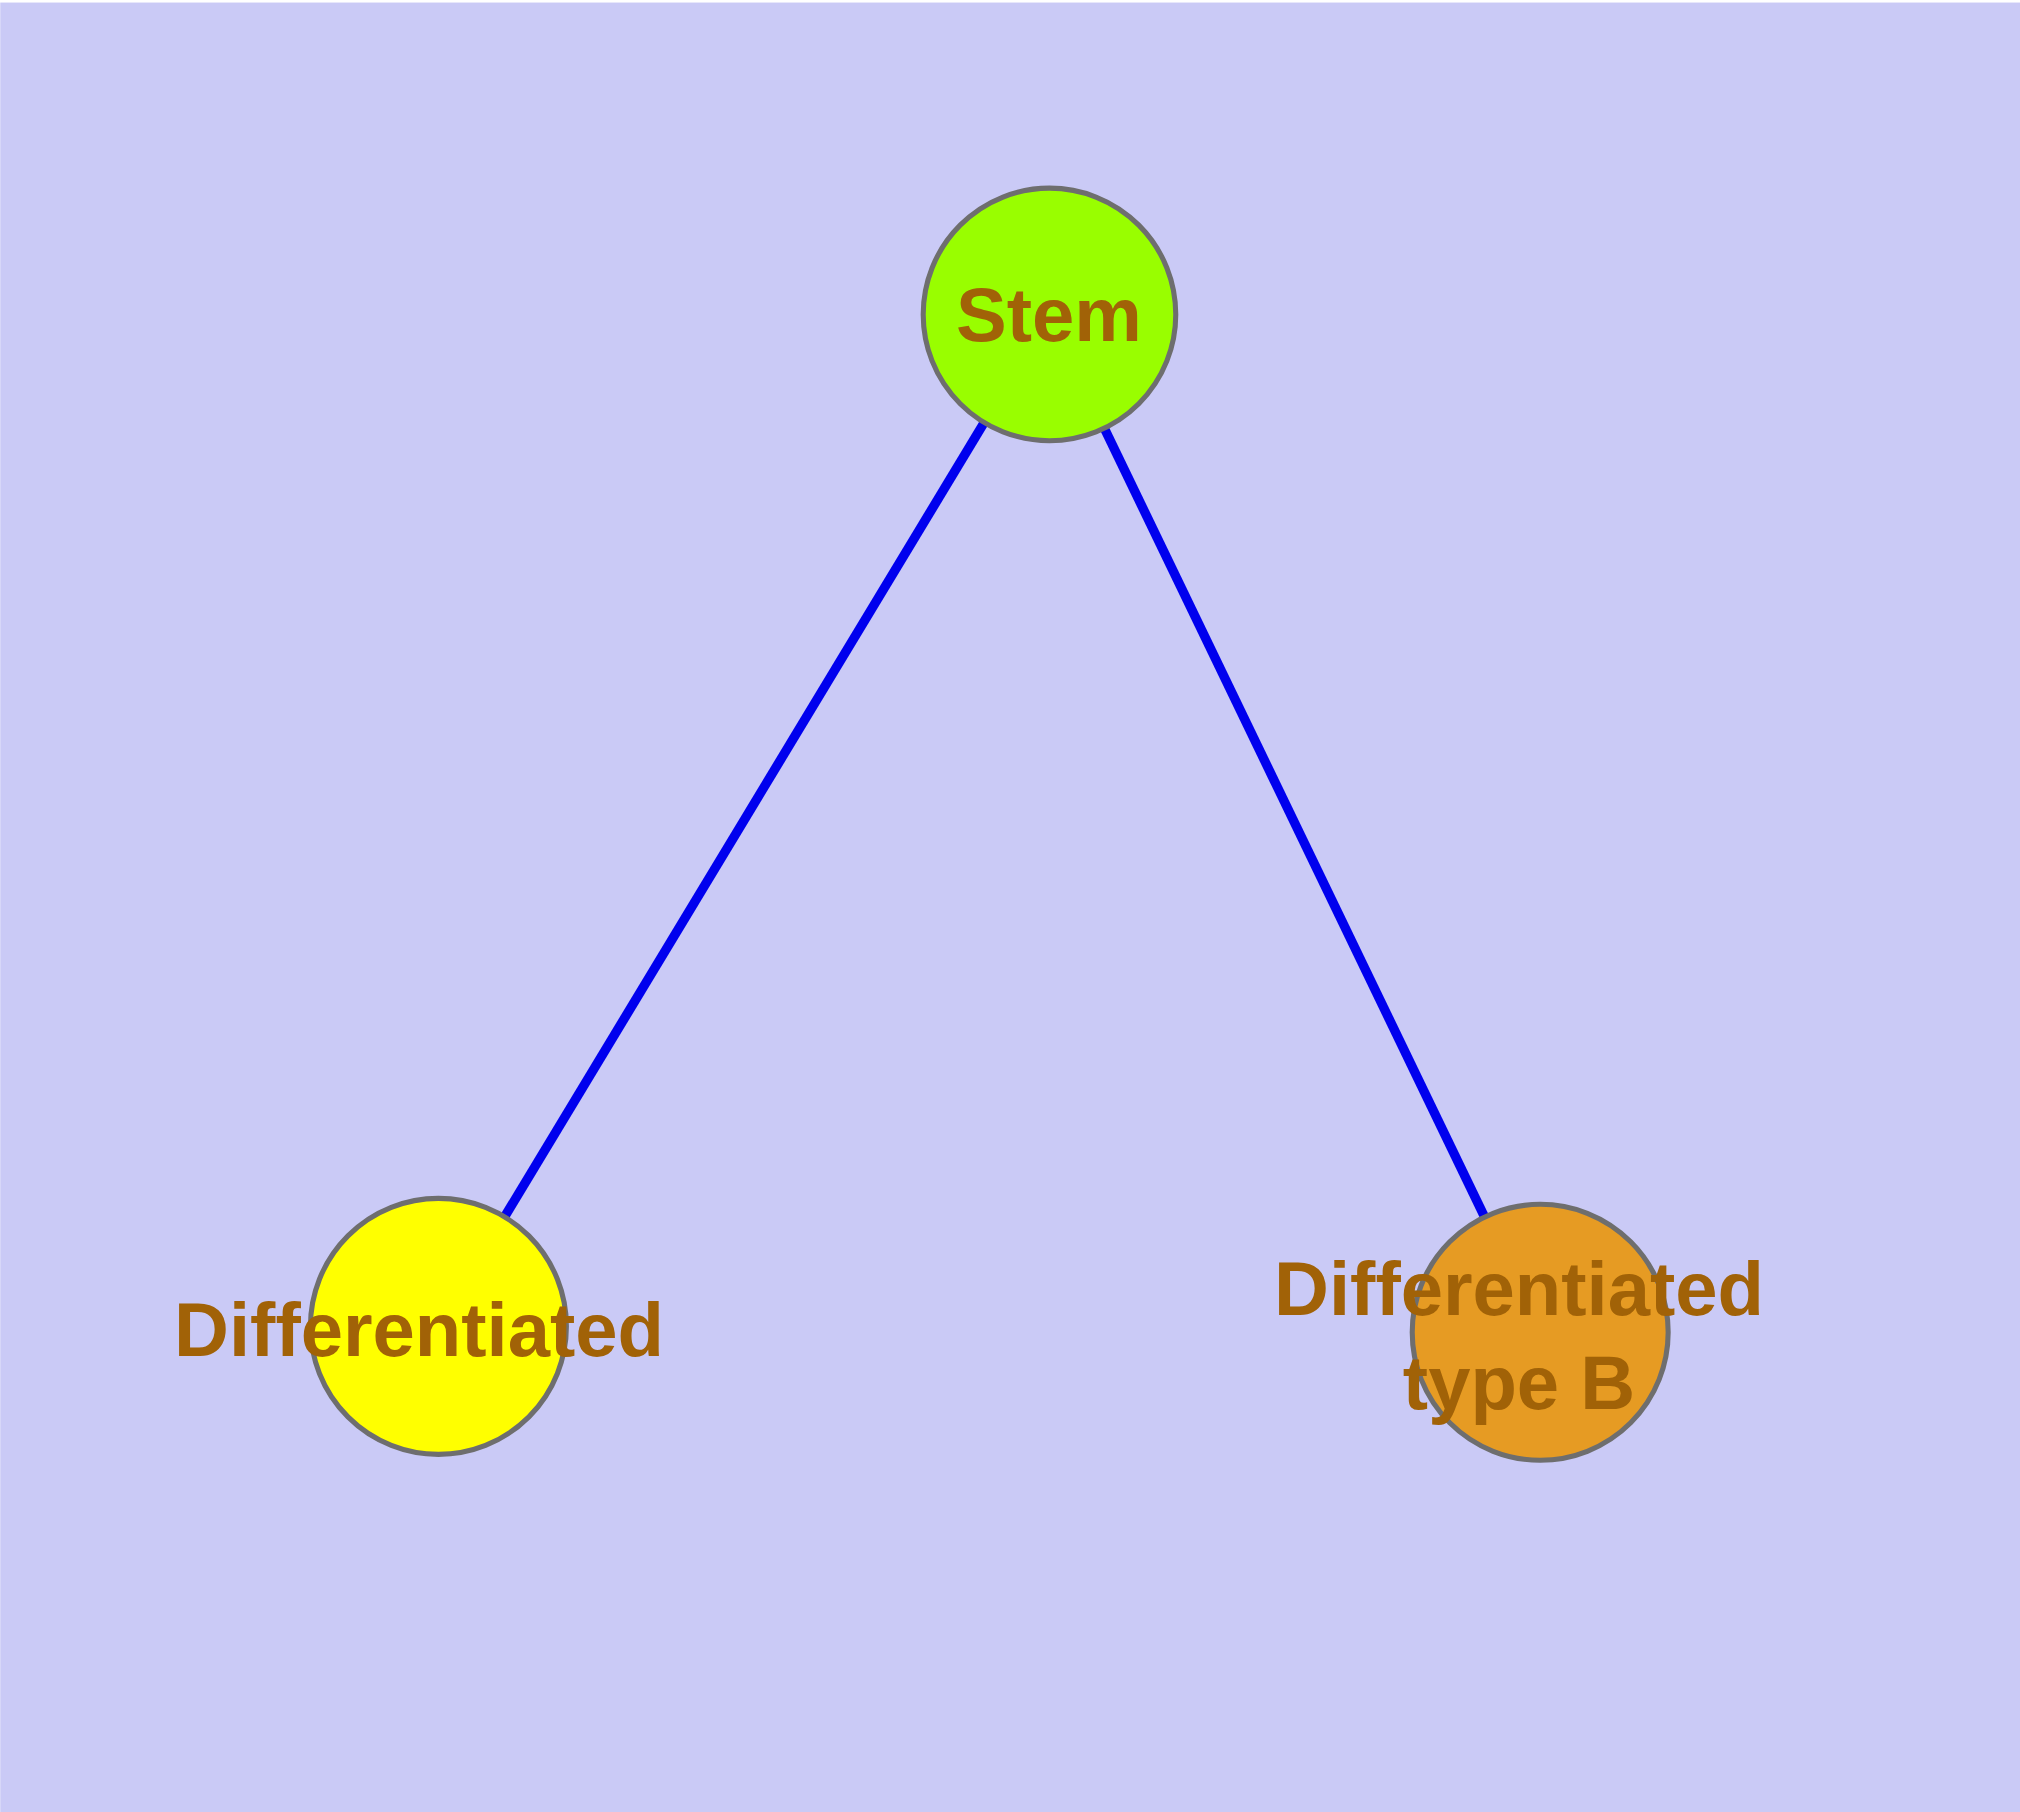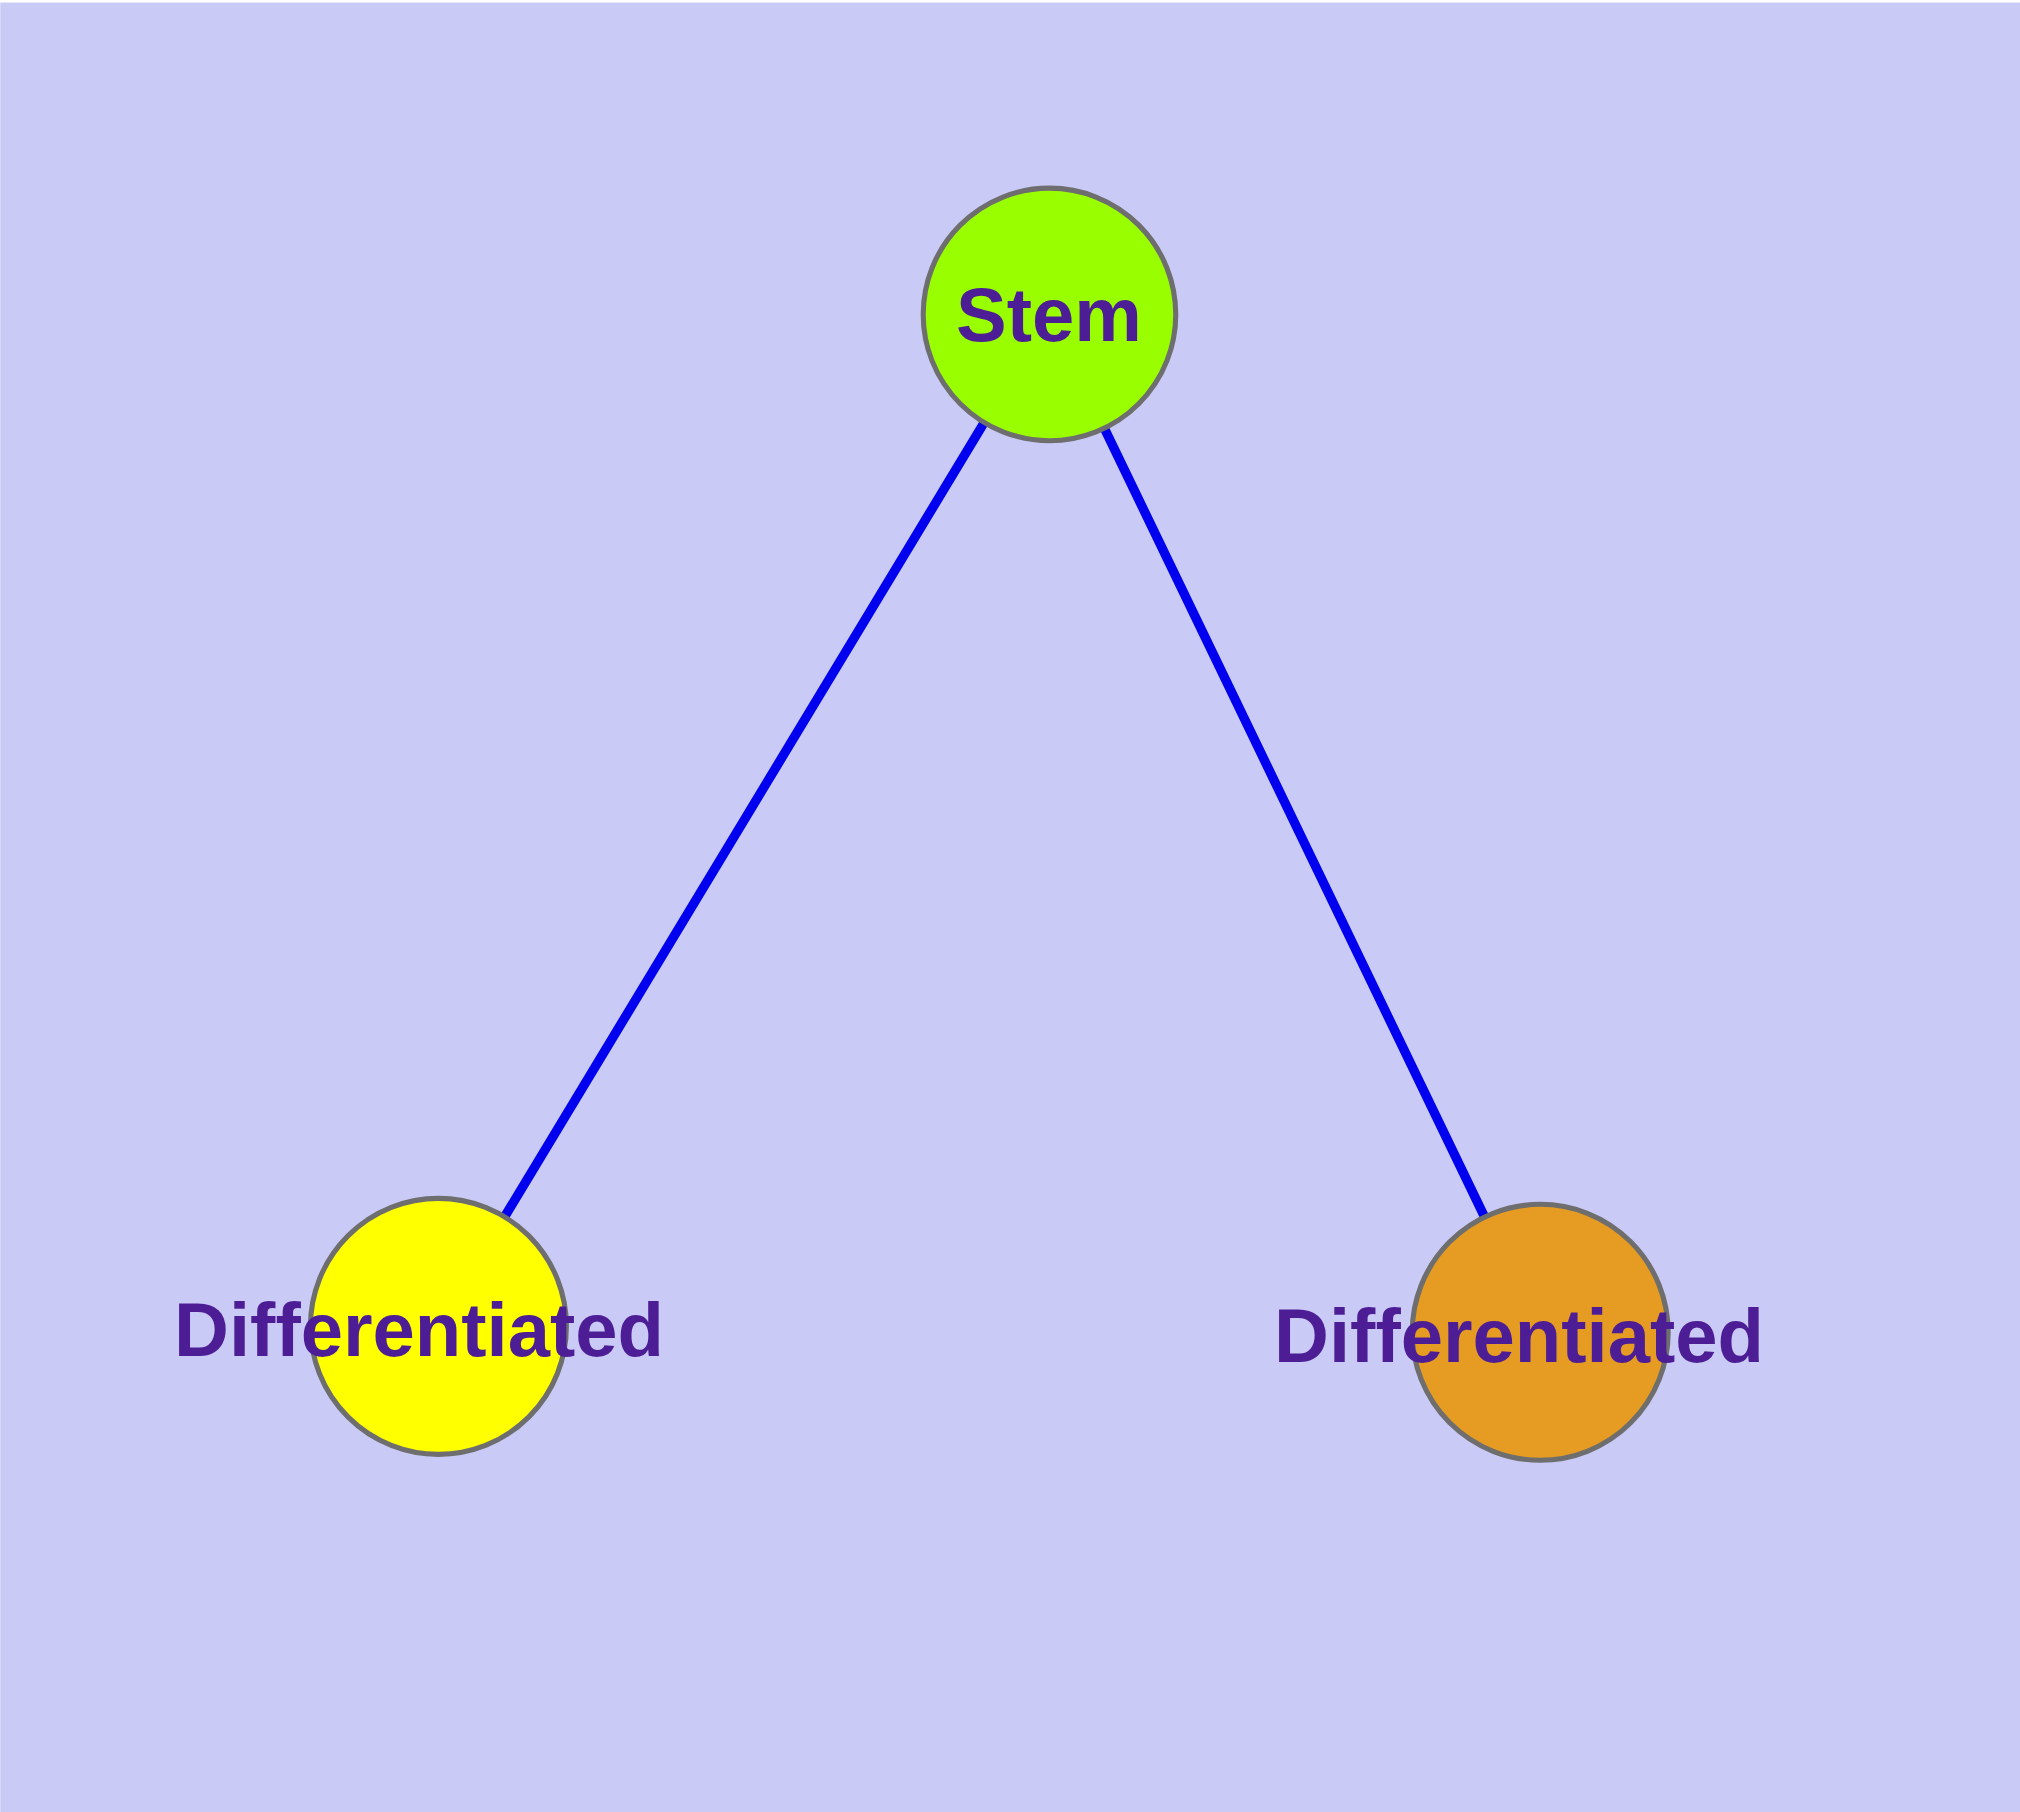--- a/index.html
+++ b/index.html
@@ -20,21 +20,21 @@
     left: 0;
     top: 0;
     width: 2021px;
     height: 1812px;
     display: block;
   }
   .node-label {
     position: absolute;
     transform: translate(-50%, -50%);
     text-align: center;
-    color: #4c1d95;
+    color: #a16207;
     font-weight: 700;
     font-size: 76px;
     line-height: 94px;
     white-space: nowrap;
     letter-spacing: 0px;
   }
 </style>
 </head>
 <body>
 
@@ -59,16 +59,17 @@
   <div class="node-label" style="left:1049px; top:315px;">
     <div>Stem</div>
   </div>
 
   <div class="node-label" style="left:419px; top:1330px;">
     <div>Differentiated</div>
   </div>
 
   <div class="node-label" style="left:1519px; top:1336px;">
     <div>Differentiated</div>
+    <div>type B</div>
   </div>
 
 </div>
 
 
 </body></html>

